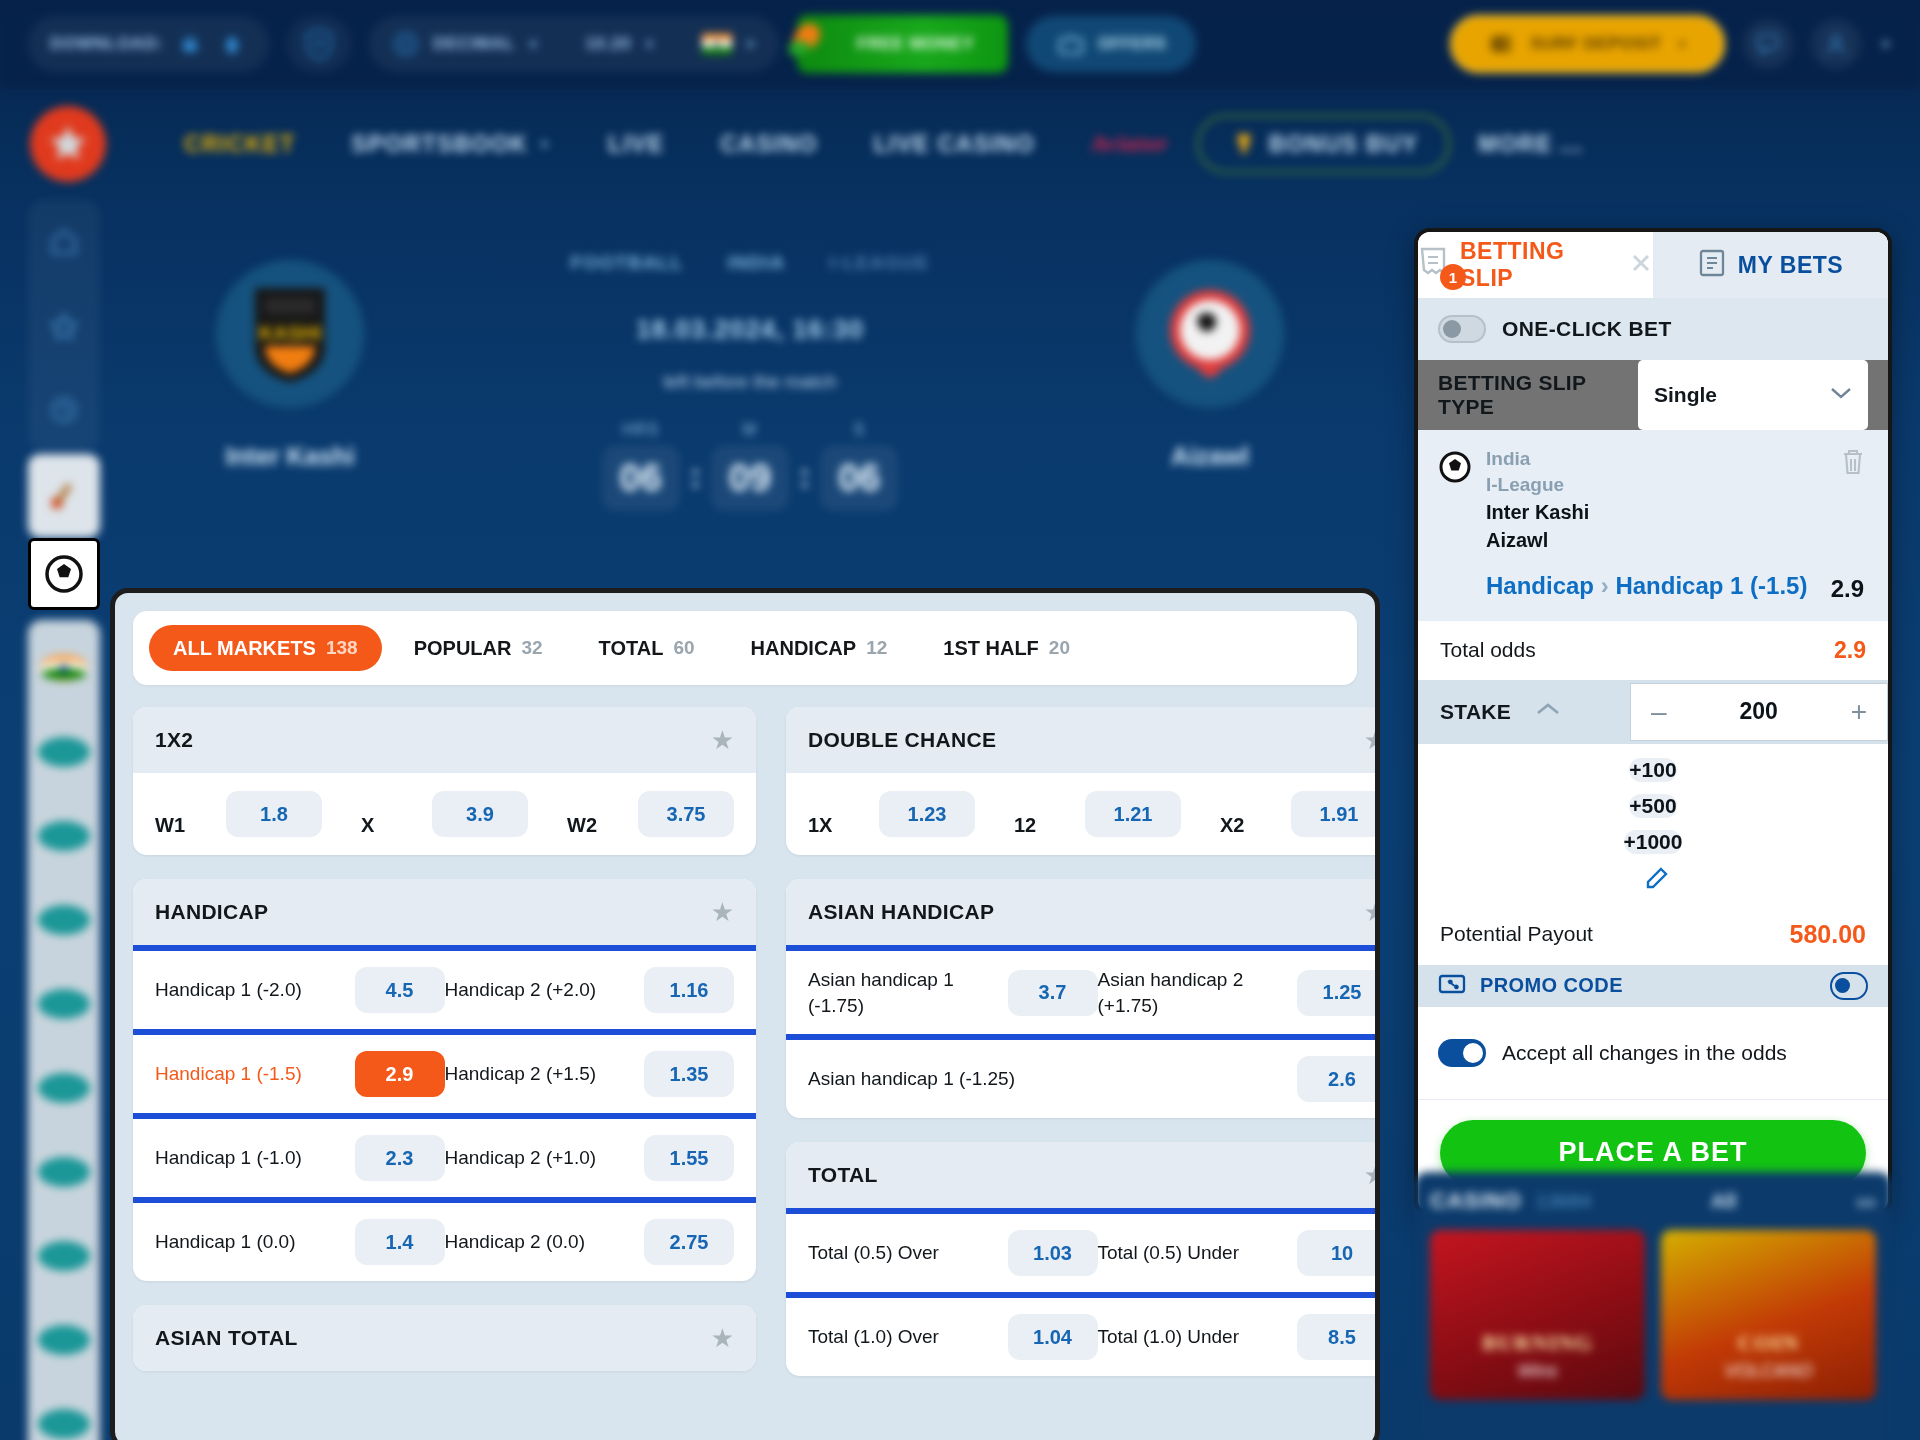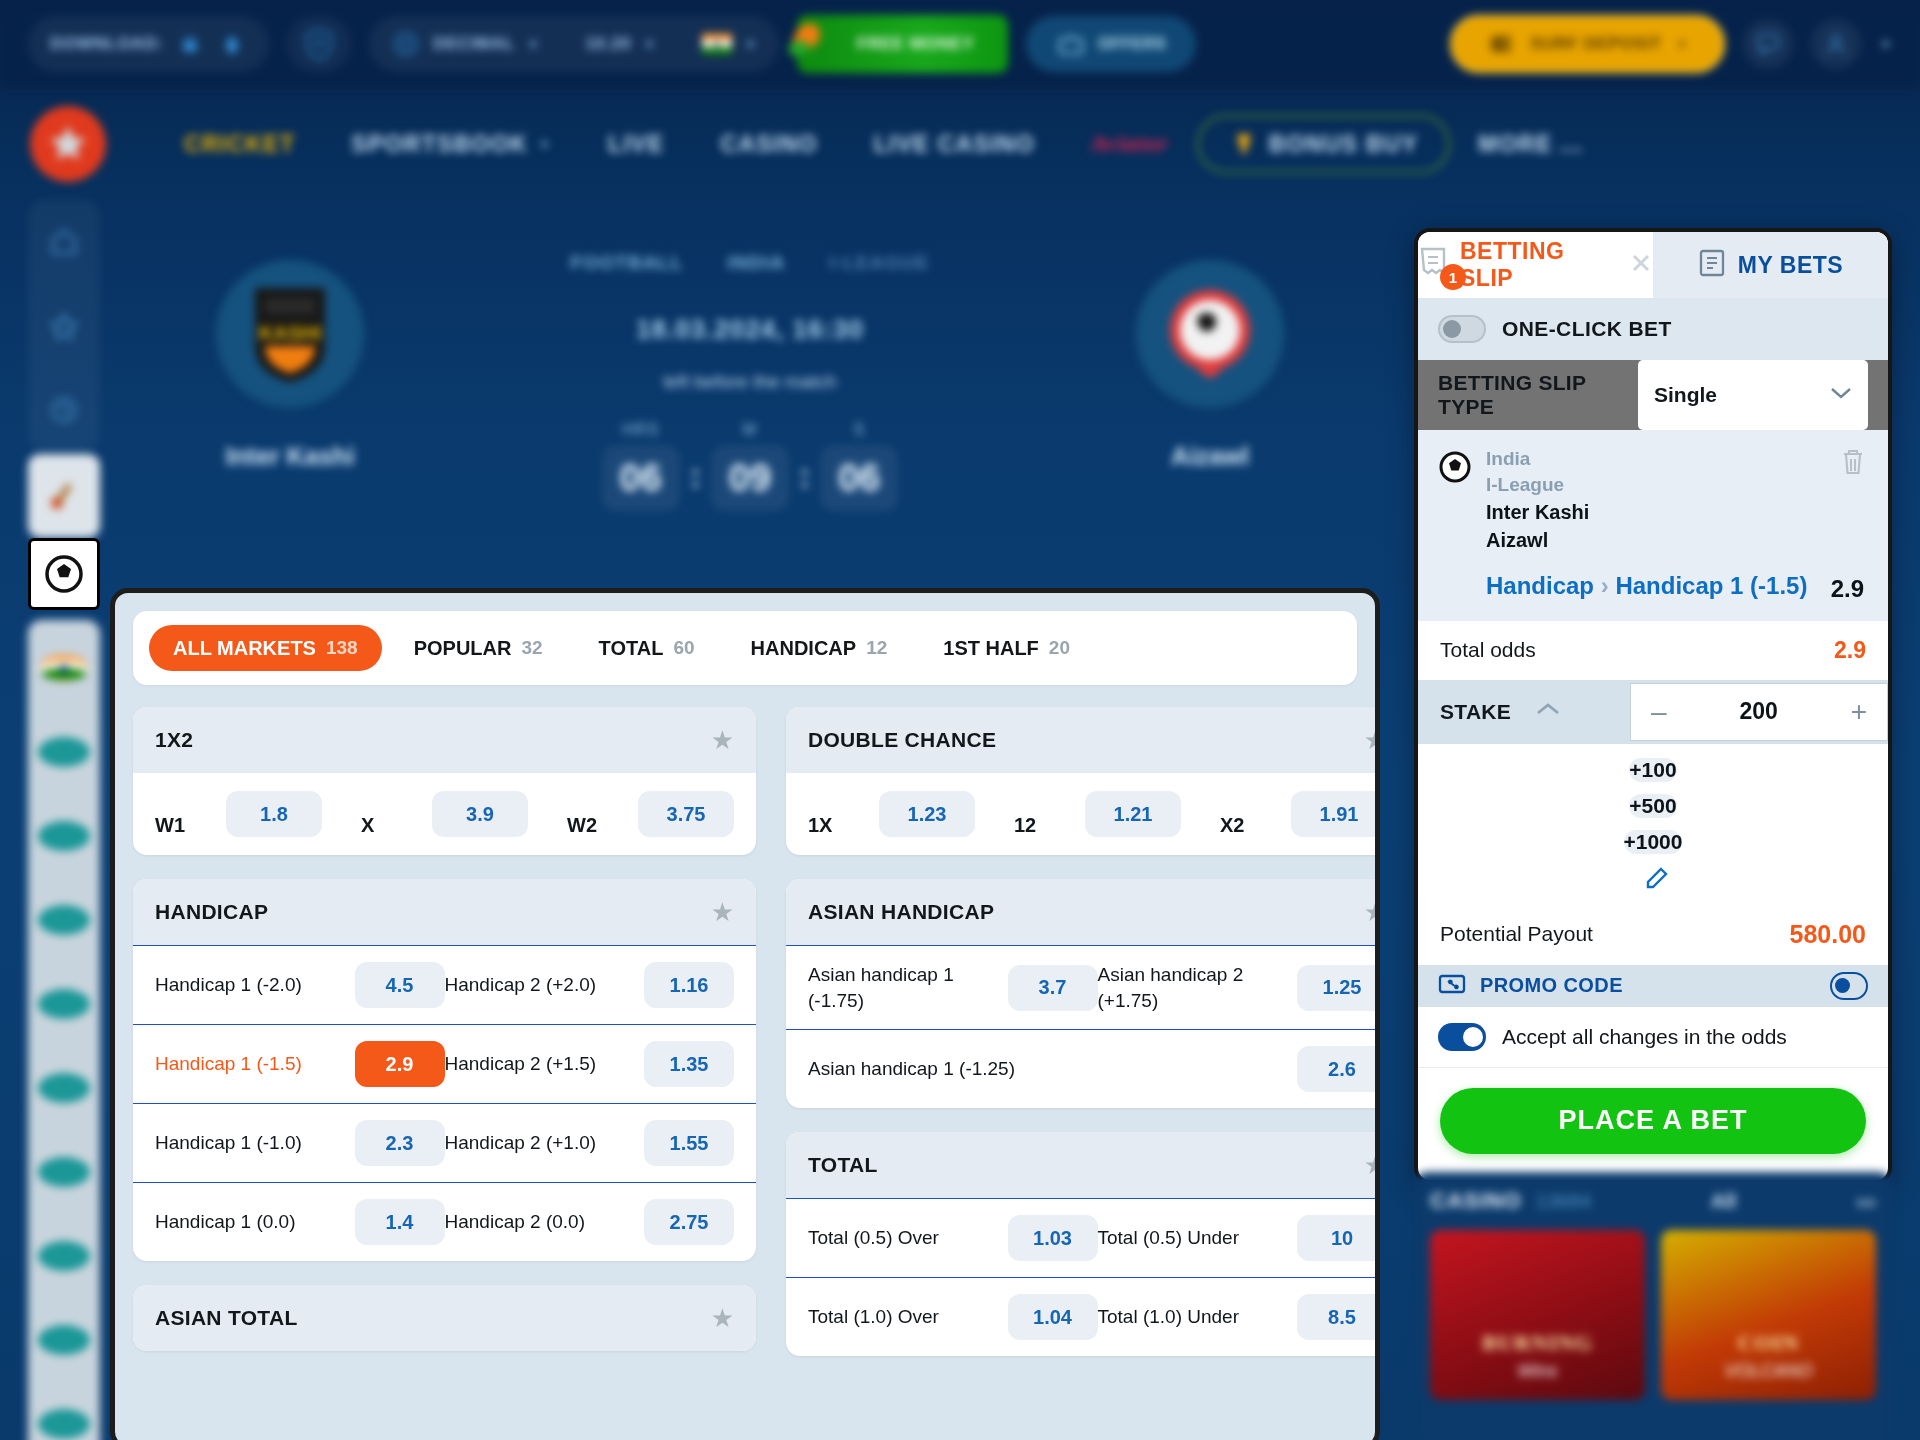--- a/index.html
+++ b/index.html
@@ -121,21 +121,21 @@
   .card { background: #fff; border-radius: 14px; overflow: hidden; box-shadow: 0 1px 3px rgba(0,0,0,.07); }
   .card-head { background: #e4ebf2; height: 66px; display: flex; align-items: center;
      justify-content: space-between; padding: 0 22px; }
   .card-title { font-size: 21px; font-weight: 700; color: #12171c; letter-spacing: .3px; }
   .star { color: #a9b4bd; font-size: 26px; }
   .row3 { display: flex; align-items: flex-end; padding: 18px 22px; gap: 5px; border-radius: 11px; }
   .r3-lab { font-size: 20px; font-weight: 700; color: #12171c; width: 66px; }
   .oddpill { background: #e9eff5; border-radius: 12px; height: 46px; min-width: 96px;
      display: flex; align-items: center; justify-content: center; color: #1766b3;
      font-size: 20px; font-weight: 700; margin-right: 34px; }
-  .row2 { display: flex; align-items: center; padding: 16px 22px; border-top: 1px solid #1d4ed8; }
+  .row2 { display: flex; align-items: center; padding: 16px 22px; border-top: 6px solid #1d4ed8; }
   .row2:first-of-type { border-top: none; }
   .half { flex: 1; display: flex; align-items: center; gap: 16px; }
   .hlab { font-size: 19px; color: #12171c; line-height: 1.35; flex: 1; }
   .hlab.sel { color: #f4591a; }
   .hpill { background: #e9eff5; border-radius: 12px; height: 46px; min-width: 90px;
      display: flex; align-items: center; justify-content: center; color: #1766b3;
      font-size: 20px; font-weight: 700; }
   .hpill.sel { background: #f4591a; color: #fff; }
 
   
@@ -187,21 +187,21 @@
   .stp-val { font-size: 23px; font-weight: 700; color: #0d1419; }
   .quickrow { display: flex; align-items: center; gap: 12px; padding: 14px 22px 12px; flex-direction: column; }
   .qpill { background: #e9eff5; border-radius: 22px; height: 44px; flex: 1; display: flex;
      align-items: center; justify-content: center; font-size: 21px; font-weight: 700; color: #0d1419; }
   .pencil { color: #0d6ec4; font-size: 24px; padding-left: 6px; }
   .payout { display: flex; align-items: center; justify-content: space-between; padding: 10px 22px 16px; }
   .po-lab { font-size: 21px; color: #12171c; }
   .po-val { font-size: 25px; font-weight: 700; color: #f4591a; }
   .promorow { background: #d5e2ec; height: 42px; display: flex; align-items: center; gap: 14px; padding: 0 20px; }
   .promo-txt { font-size: 20px; font-weight: 700; color: #0a4f9e; letter-spacing: .4px; flex: 1; }
-  .acceptrow { display: flex; align-items: center; gap: 16px; padding: 16px 20px; border-bottom: 1px solid #e7edf2; text-align: center; }
+  .acceptrow { display: flex; align-items: center; gap: 16px; padding: 32px 20px; border-bottom: 1px solid #e7edf2; text-align: center; }
   .acc-txt { font-size: 21px; color: #12171c; }
   .placewrap { padding: 20px 22px 26px; }
   .placebtn { background: #13c312; border-radius: 34px; height: 66px; display: flex; align-items: center;
      justify-content: center; color: #fff; font-size: 27px; font-weight: 700; letter-spacing: 1px;
      box-shadow: 0 3px 10px rgba(19,195,18,.35); }
 
   
   .casino {
     position: absolute; right: 28px; top: 1172px; width: 478px; height: 280px;
     background: #0b3a6b; border-radius: 14px; padding: 16px; overflow: hidden;

